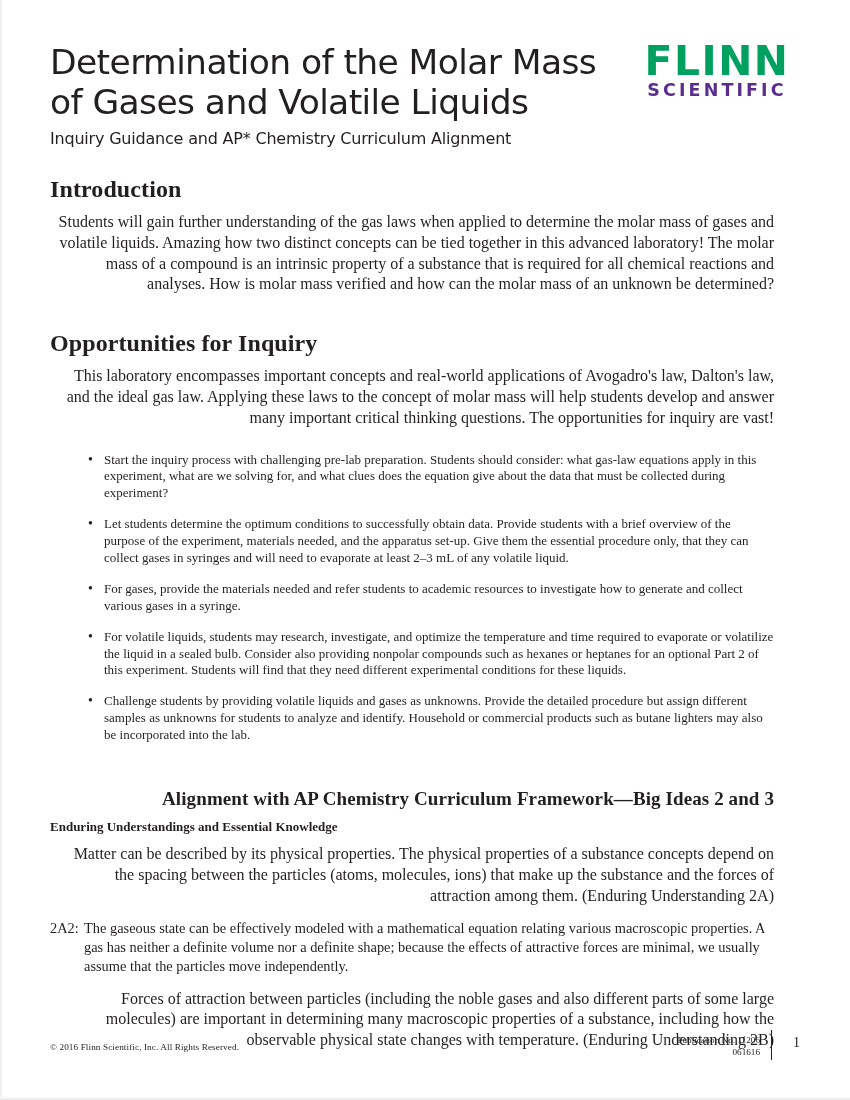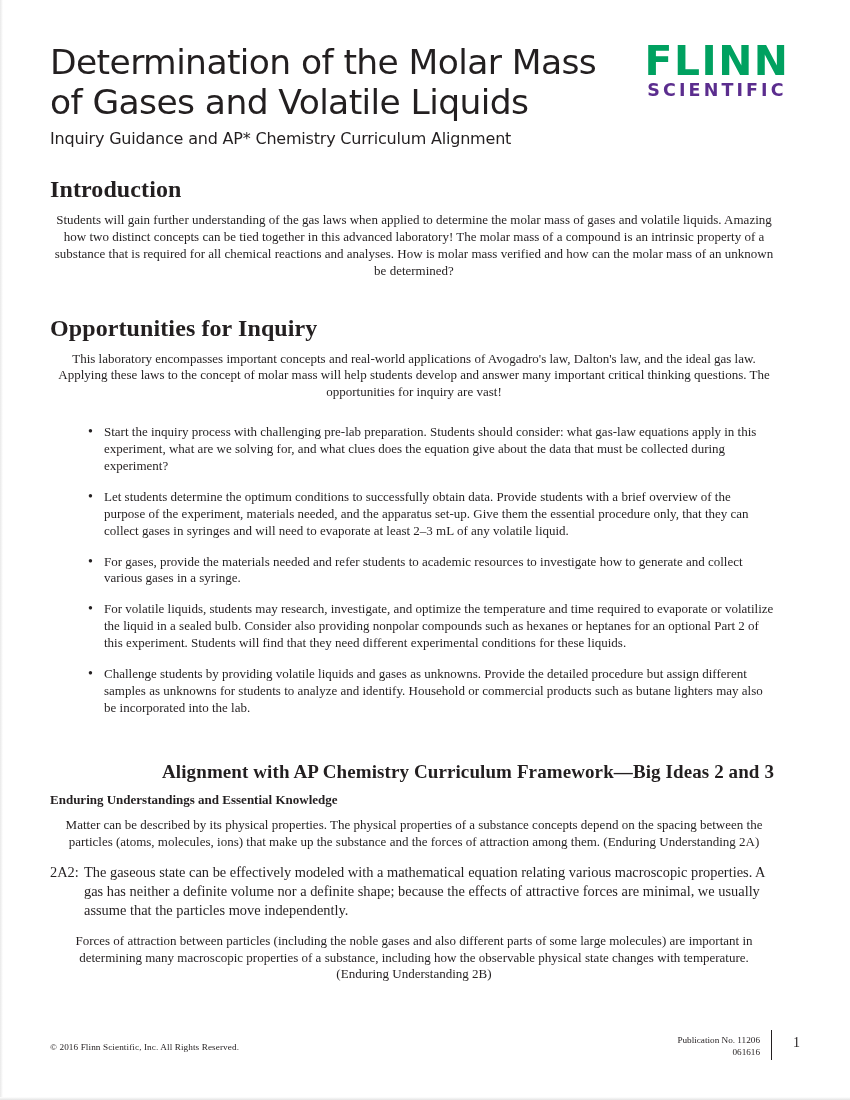--- a/index.html
+++ b/index.html
@@ -144,24 +144,24 @@
     text-align: right;
   }
   h3.subsection {
     font-family: "Liberation Serif", "DejaVu Serif", serif;
     font-weight: 700;
     font-size: 13px;
     margin: 5px 0 9px 0;
     color: #231f20;
   }
   p.body {
-    font-size: 13px;
+    font-size: 16px;
     line-height: 1.30;
     margin: 0 0 13px 4px;
-    text-align: center;
+    text-align: right;
     color: #231f20;
   }
   .spacer-22 { height: 22px; }
   .spacer-14 { height: 14px; }
   .spacer-10 { height: 10px; }
 
   ul.bullets {
     margin: 0;
     padding: 0;
     list-style: none;

